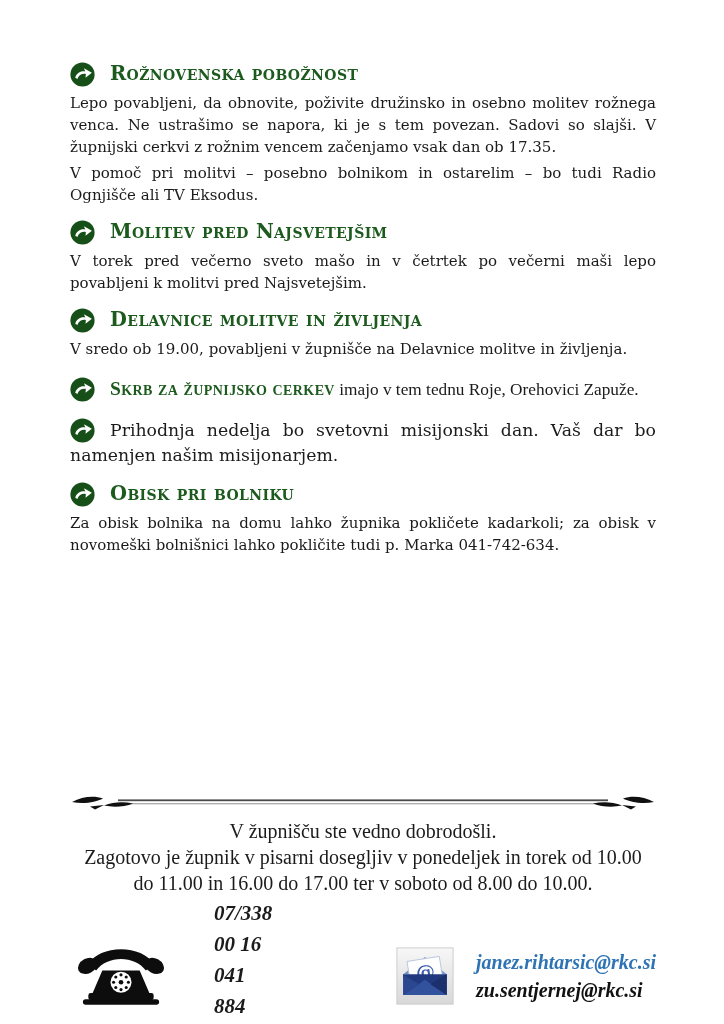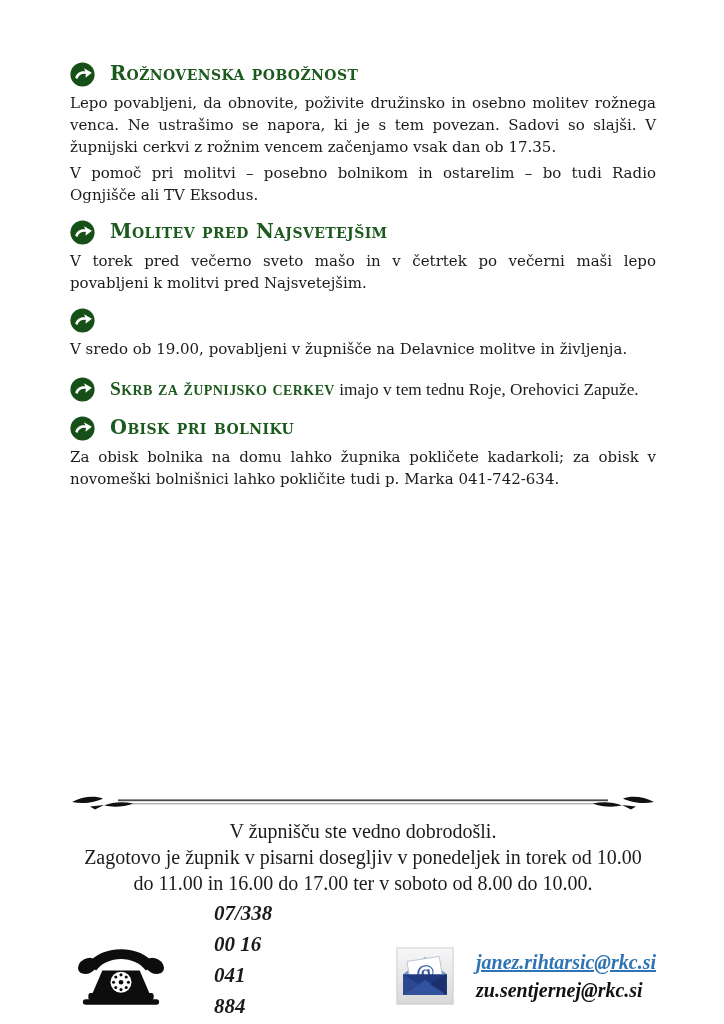--- a/index.html
+++ b/index.html
@@ -31,21 +31,21 @@
     font-family:"Liberation Serif", serif;}
   .divider{display:block;margin:0 auto 4px;}
   .f-line{font-size:20px;line-height:26px;margin:0;}
   .f-hours{font-size:20px;line-height:26px;margin:0 6px;}
   .f-bold{font-weight:700;font-style:italic;font-size:20.5px;line-height:28px;margin:1px 0 4px;}
   .contact-row{display:flex;align-items:center;text-align:left;margin-top:2px;}
   .phone-icon{width:98px;height:70px;margin-left:2px;flex:none;}
   .phone-numbers{margin-left:44px;font-weight:700;font-style:italic;font-size:21px;line-height:31px;}
   .email-icon{width:58px;height:58px;margin-left:120px;flex:none;}
   .emails{margin-left:22px;font-weight:700;font-style:italic;font-size:20px;line-height:28px;}
-  .email-link{color:var(--link-blue);text-decoration:underline;cursor:pointer;text-align:center;}
+  .email-link{color:var(--link-blue);cursor:pointer;text-align:center;}
   .email-plain{color:#111;}
   .defs{position:absolute;width:0;height:0;overflow:hidden;}
 </style>
 </head>
 <body>
 
 <svg class="defs" xmlns="http://www.w3.org/2000/svg" aria-hidden="true">
   <defs>
     <symbol id="ico-bullet" viewBox="0 0 24 24">
       <circle cx="12" cy="12" r="11.6" fill="currentColor"></circle>
@@ -103,31 +103,36 @@
   <div class="head-row">
     <span class="bullet"><svg>
           <use href="#ico-bullet"></use>
         </svg></span><span class="sect-head">Molitev pred Najsvetejšim</span>
   </div>
   <p class="body">V torek pred večerno sveto mašo in v četrtek po večerni maši lepo povabljeni k molitvi pred Najsvetejšim.</p>
 
   <div class="head-row">
     <span class="bullet"><svg>
           <use href="#ico-bullet"></use>
-        </svg></span>
+        </svg></span><span class="sect-head">Delavnice molitve in življenja</span>
   </div>
   <p class="body">V sredo ob 19.00, povabljeni v župnišče na Delavnice molitve in življenja.</p>
 
   <p class="inline-head">
     <span class="bullet"><svg>
           <use href="#ico-bullet"></use>
         </svg></span><span class="sect-head">Skrb za župnijsko cerkev</span>
     <span>imajo v tem tednu Roje, Orehovici Zapuže.</span>
   </p>
 
+  <p class="icon-para">
+    <span class="bullet"><svg>
+          <use href="#ico-bullet"></use>
+        </svg></span><span>Prihodnja nedelja bo svetovni misijonski dan. Vaš dar bo namenjen našim misijonarjem.</span>
+  </p>
 
   <div class="head-row">
     <span class="bullet"><svg>
           <use href="#ico-bullet"></use>
         </svg></span><span class="sect-head">Obisk pri bolniku</span>
   </div>
   <p class="body">Za obisk bolnika na domu lahko župnika pokličete kadarkoli; za obisk v novomeški bolnišnici lahko pokličite tudi p. Marka 041-742-634.</p>
 
 </div>
 

